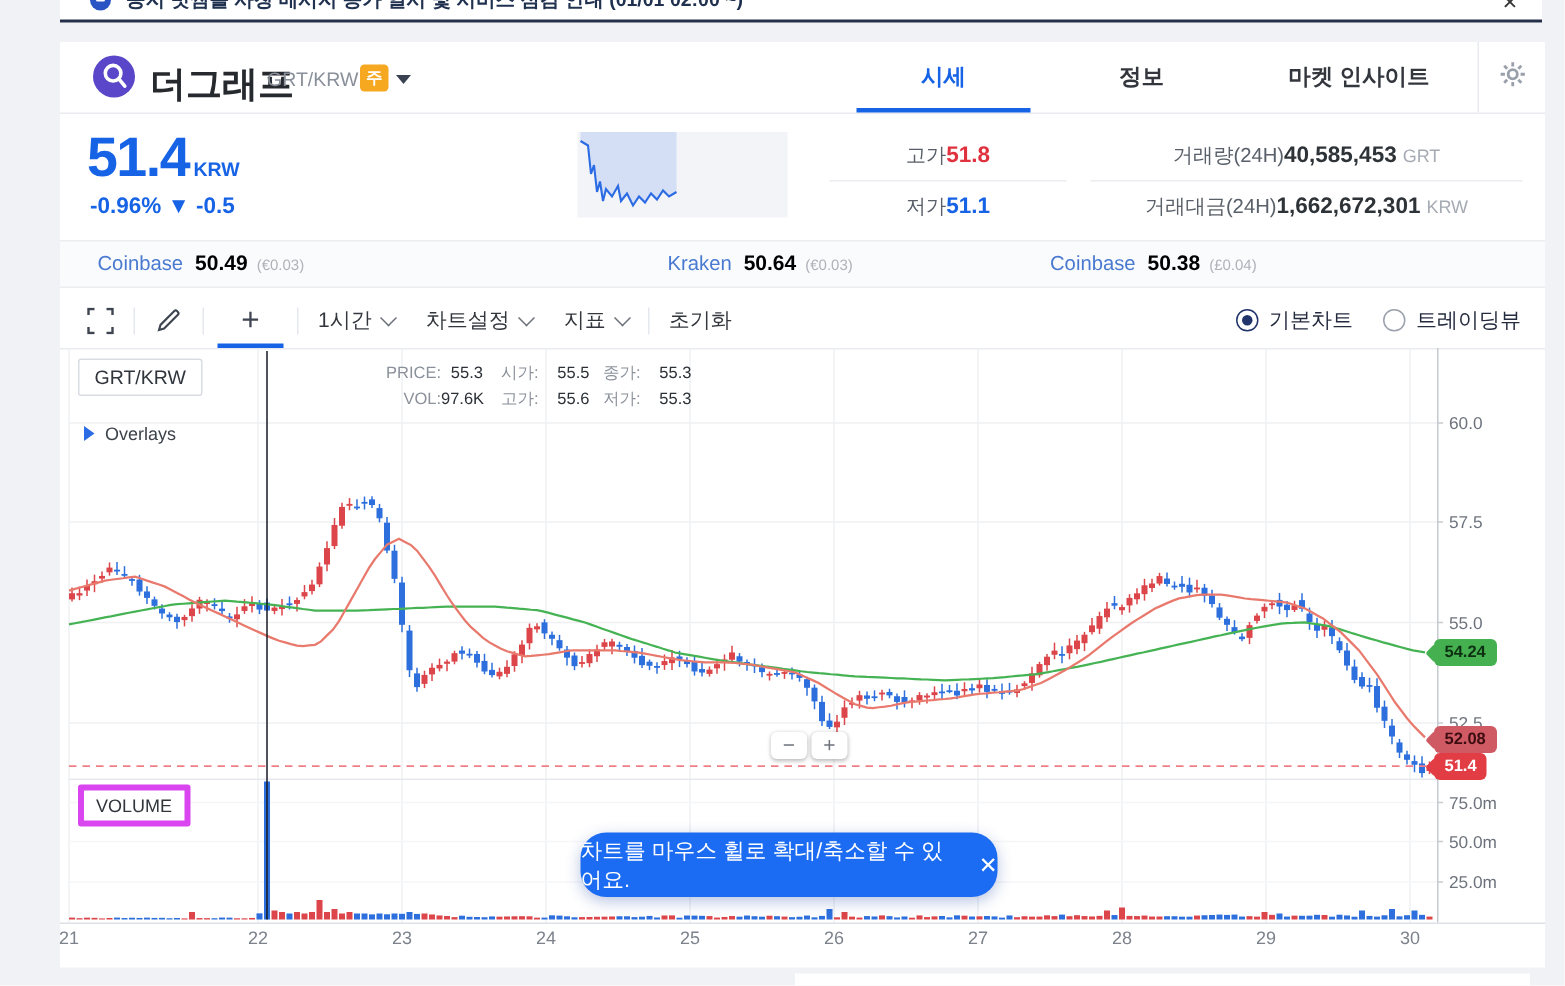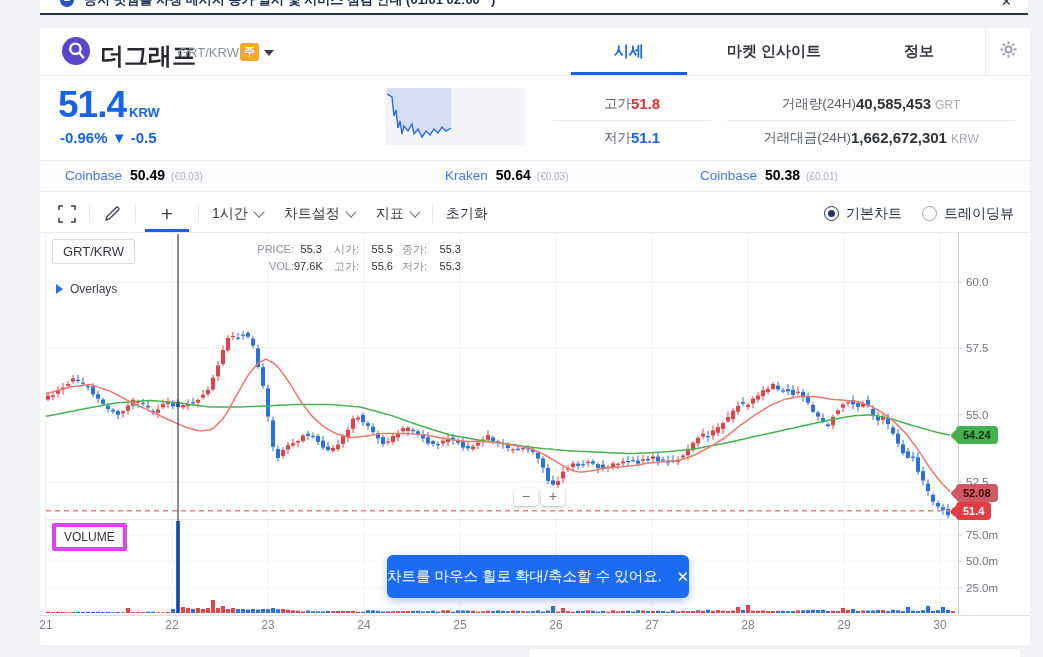--- a/index.html
+++ b/index.html
@@ -69,21 +69,21 @@
            border-left:7px solid #2b6be4;margin-right:7px}
   .irow{left:250px;top:241px;z-index:4;font-size:11px;line-height:17px;white-space:nowrap}
   .irow span{display:inline-block;text-align:right}
   .irl{color:#8b919b}.irv{color:#2c3138;font-weight:500}
   .chip{position:absolute;left:956px;height:18px;line-height:18px;padding:0 7px;border-radius:4px;
         font-size:11px;font-weight:bold;z-index:5}
   .chip::before{content:'';position:absolute;left:-4px;top:4.5px;width:9px;height:9px;background:inherit;
         transform:rotate(45deg);border-radius:2px}
   .zbtn{width:24px;height:18px;background:#fff;border-radius:4px;box-shadow:0 1px 3px rgba(0,0,0,.28);
         color:#6e747d;font-size:14px;line-height:17px;text-align:center;z-index:5}
-  .tooltip{left:387px;top:555px;width:302px;height:43px;background:#1b6cf2;border-radius:6px;z-index:6;
+  .tooltip{left:387px;top:555px;width:278px;height:43px;background:#1b6cf2;border-radius:17px;z-index:6;
         display:flex;align-items:center;justify-content:space-between;box-shadow:0 3px 10px rgba(20,60,160,.3)}
   .tt-txt{color:#fff;font-size:14.5px;font-weight:500}
   .tt-x{color:#fff;font-size:15px;margin-left:14px}
   .bstrip{left:530px;top:649px;width:490px;height:8px;background:#fff}
   svg text{font-family:"Liberation Sans","DejaVu Sans",sans-serif}
 </style>
 </head>
 <body>
 
 <div class="abs" style="inset:0">
@@ -102,22 +102,22 @@
           <circle cx="13.4" cy="11.8" r="5.2" fill="none" stroke="#fff" stroke-width="2.4"></circle>
           <path d="M17.2 15.6 L21.2 20.4" stroke="#fff" stroke-width="2.4" stroke-linecap="round"></path>
         </svg>
       </div>
       <span class="abs coin-name">더그래프</span>
       <span class="abs coin-pair">GRT/KRW</span>
       <span class="abs badge">주</span>
       <span class="abs dd-caret"></span>
       <div class="abs tabs">
         <div class="tab active">시세</div>
+        <div class="tab">정보</div>
         <div class="tab wide">마켓 인사이트</div>
-        <div class="tab">정보</div>
         <div class="gear-cell">
           <span>
             <svg width="19" height="19" viewBox="0 0 20 20">
                 <g stroke="#9aa0ab" stroke-width="2" fill="none">
               <circle cx="10" cy="10" r="3.2"></circle>
               <path d="M10 1.5v3M10 15.5v3M1.5 10h3M15.5 10h3M4 4l2.1 2.1M13.9 13.9L16 16M16 4l-2.1 2.1M6.1 13.9L4 16"></path>
             </g>
               </svg>
           </span>
         </div>
@@ -160,21 +160,21 @@
     </div>
 
     <div class="abs exrow">
       <span class="abs ex" style="left:25px">
         <span class="exn">Coinbase</span><span class="exv">50.49</span><span class="exs">(€0.03)</span>
       </span>
       <span class="abs ex" style="left:405px">
         <span class="exn">Kraken</span><span class="exv">50.64</span><span class="exs">(€0.03)</span>
       </span>
       <span class="abs ex" style="left:660px">
-        <span class="exn">Coinbase</span><span class="exv">50.38</span><span class="exs">(£0.01)</span>
+        <span class="exn">Coinbase</span><span class="exv">50.38</span><span class="exs">(£0.04)</span>
       </span>
     </div>
 
     <div class="abs tbar">
       <div class="tb-left">
         <span class="titem">
           <svg width="18" height="18">
               <g stroke="#3e4450" stroke-width="1.6" fill="none">
             <path d="M1 5V1h4M13 1h4v4M17 13v4h-4M5 17H1v-4"></path>
               </g>

